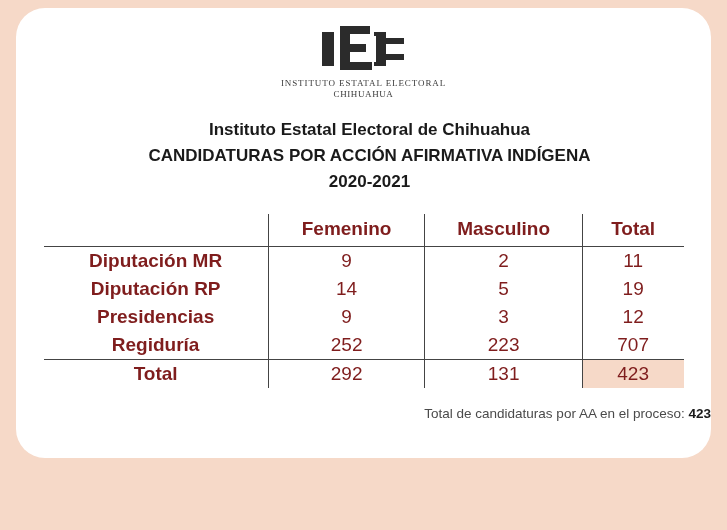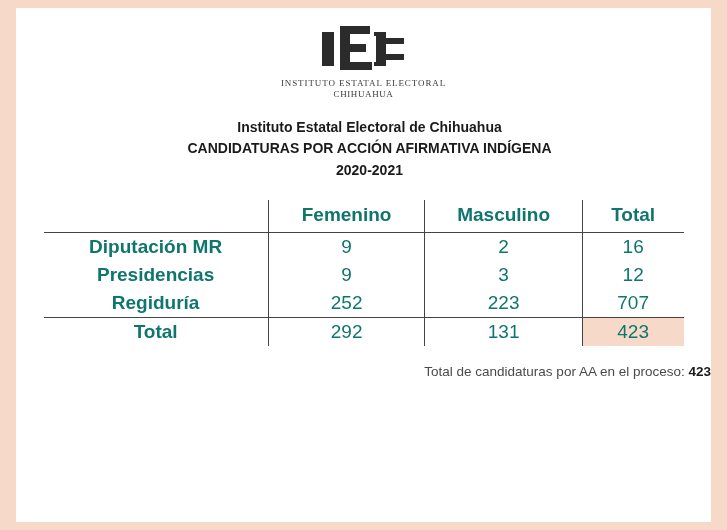--- a/index.html
+++ b/index.html
@@ -11,23 +11,24 @@
     height: 530px;
     background: #f6d9c8;
     font-family: "Liberation Sans", sans-serif;
     overflow: hidden;
   }
   .page {
     position: absolute;
     left: 16px;
     top: 8px;
     width: 695px;
-    height: 514px;
+    height: 450px;
     background: #ffffff;
     box-sizing: border-box;
+    border-radius: 29px;
   }
   .logo-block {
     text-align: center;
     padding-top: 14px;
   }
   .logo-mark {
     display: block;
     margin: 0 auto;
   }
   .logo-caption {
@@ -38,33 +39,33 @@
     line-height: 1.25;
     font-family: "Liberation Serif", serif;
   }
   .logo-caption div:first-child { letter-spacing: 0.9px; }
   .titles {
     text-align: center;
     margin-top: 16px;
     color: #1a1a1a;
   }
   .title-line {
-    font-size: 14px;
+    font-size: 17px;
     font-weight: bold;
     line-height: 1.55;
     margin-left: 12px;
   }
   .table-wrap {
     margin: 18px auto 0 auto;
     width: 640px;
   }
   table.data {
     border-collapse: collapse;
     width: 100%;
-    color: #0f766e;
+    color: #7f1d1d;
   }
   table.data th, table.data td {
     padding: 3px 6px;
     font-size: 19px;
     text-align: center;
   }
   table.data thead th {
     font-weight: bold;
     font-size: 19px;
     padding-bottom: 6px;
@@ -147,21 +148,27 @@
           <th class="col-fem">Femenino</th>
           <th class="col-mas">Masculino</th>
           <th class="col-tot">Total</th>
         </tr>
       </thead>
       <tbody>
         <tr>
           <td class="col-label">Diputación MR</td>
           <td class="col-fem cell-num">9</td>
           <td class="col-mas cell-num">2</td>
-          <td class="col-tot cell-num">16</td>
+          <td class="col-tot cell-num">11</td>
+        </tr>
+        <tr>
+          <td class="col-label">Diputación RP</td>
+          <td class="col-fem cell-num">14</td>
+          <td class="col-mas cell-num">5</td>
+          <td class="col-tot cell-num">19</td>
         </tr>
         <tr>
           <td class="col-label">Presidencias</td>
           <td class="col-fem cell-num">9</td>
           <td class="col-mas cell-num">3</td>
           <td class="col-tot cell-num">12</td>
         </tr>
         <tr>
           <td class="col-label">Regiduría</td>
           <td class="col-fem cell-num">252</td>

